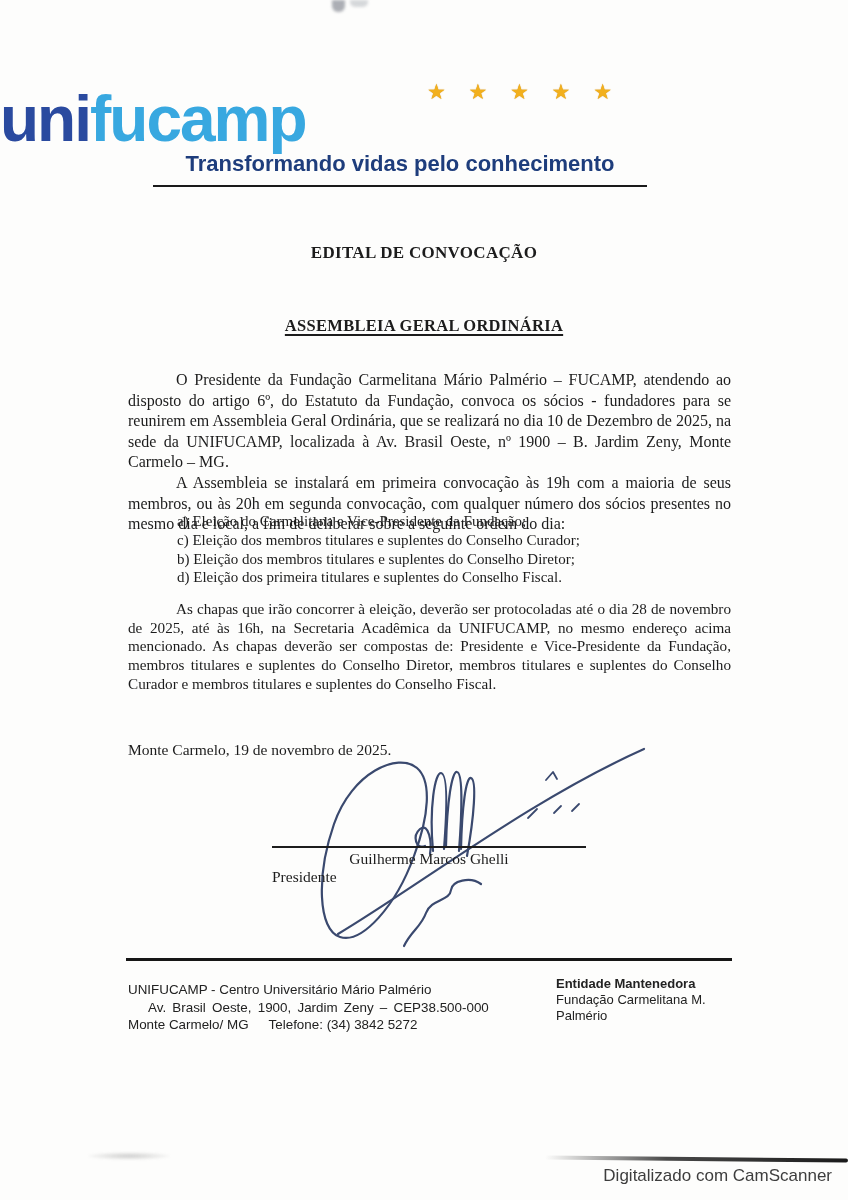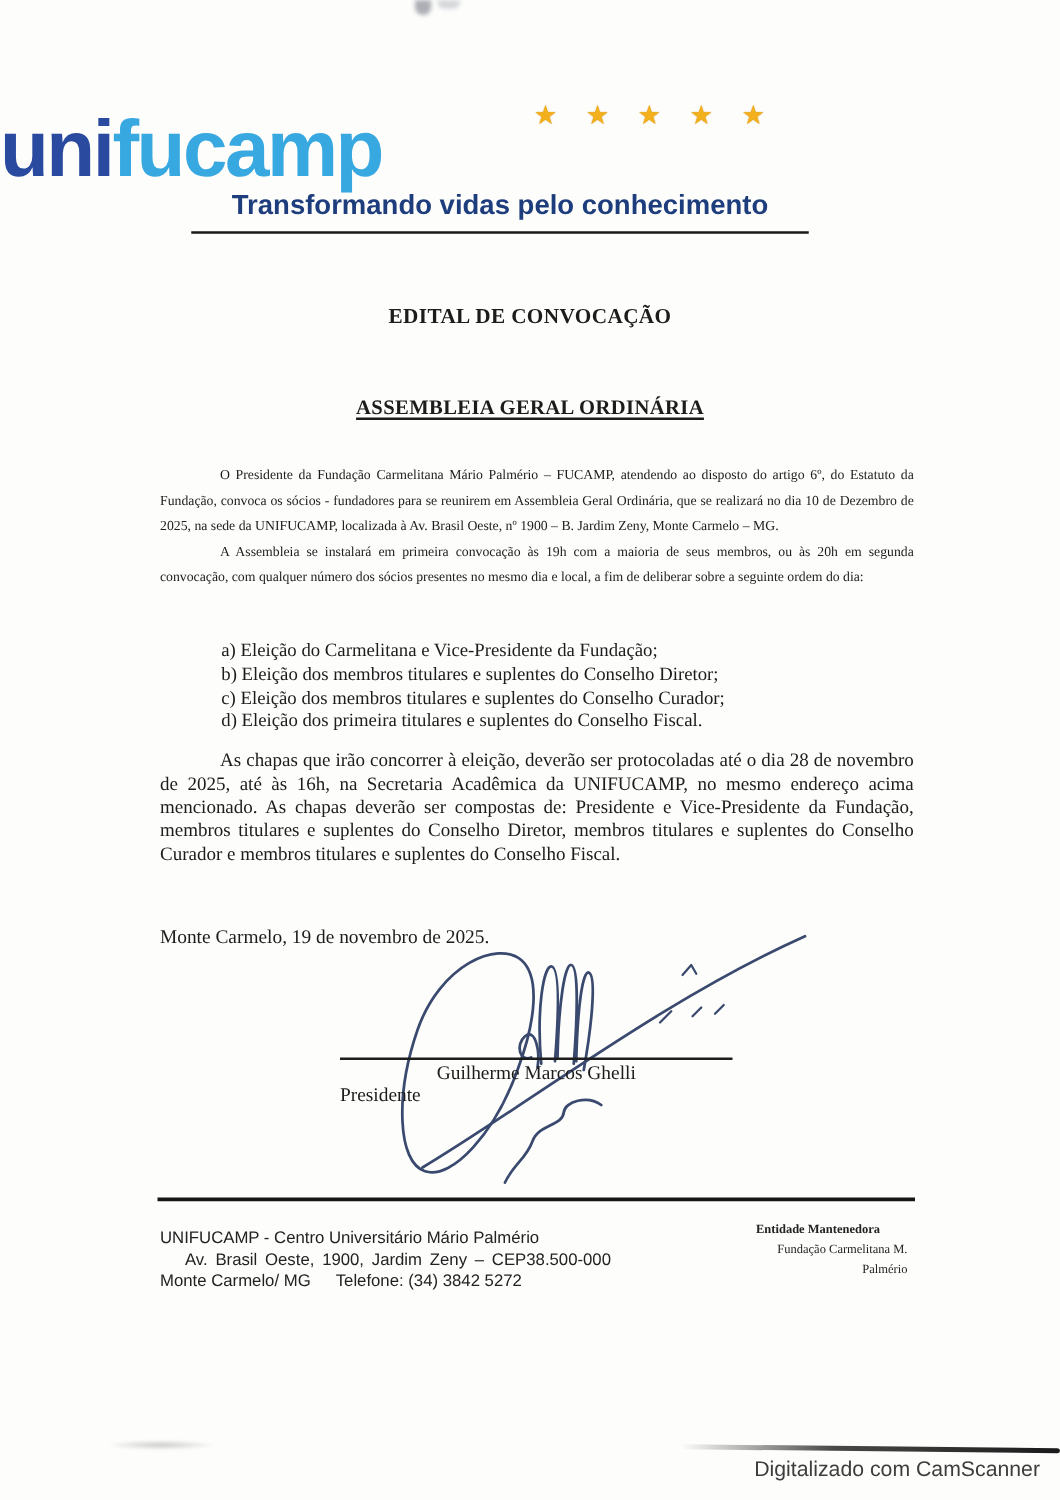--- a/index.html
+++ b/index.html
@@ -36,42 +36,42 @@
     font-family:"Liberation Sans", sans-serif; font-weight:bold;
     font-size:22px; color:#1e3d7c; }
   .header-rule { position:absolute; left:153px; top:185px; width:494px; height:2px; background:#1a1a1a; }
   
   .doc-title { position:absolute; left:0; top:243px; width:848px; text-align:center;
     font-weight:bold; font-size:17px; letter-spacing:.3px; }
   .doc-subtitle { position:absolute; left:0; top:316px; width:848px; text-align:center;
     font-weight:bold; font-size:16.5px; letter-spacing:.3px;
     text-decoration:underline; text-underline-offset:3px; text-decoration-thickness:1.5px; }
   .body-block { position:absolute; left:128px; width:603px; }
-  .paras { top:370px; font-size:11px; line-height:20.6px; text-align:justify; }
+  .paras { top:370px; font-size:16px; line-height:20.6px; text-align:justify; }
   .paras p { text-indent:48px; }
   .agenda { top:512px; font-size:15px; line-height:18.8px; padding-left:49px; }
   .closing { top:600px; font-size:15.2px; line-height:18.7px; text-align:justify; }
   .closing p { text-indent:48px; }
   .dateline { top:741px; font-size:15.5px; }
   
   .sig-svg { position:absolute; left:250px; top:744px; width:400px; height:206px; }
   .sig-line { position:absolute; left:272px; top:846px; width:314px; height:2px; background:#1d1d1d; }
   .sig-name { position:absolute; left:272px; top:850px; width:314px; text-align:center;
     font-size:15.5px; line-height:17px; }
   .sig-role { position:absolute; left:272px; top:868px; width:314px; text-align:left;
     font-size:15.5px; line-height:17px; }
   
   .footer-rule { position:absolute; left:126px; top:958px; width:606px; height:2.5px; background:#161616; }
   .footer-left { position:absolute; left:128px; top:981px; width:430px;
     font-family:"Liberation Sans", sans-serif; font-size:13.4px; line-height:17.6px; color:#222; }
   .footer-left .bold { font-weight:normal; }
   .footer-left .addr { word-spacing:2.5px;margin-left:20px; }
   .footer-left .gap { display:inline-block; width:20px; }
-  .footer-right { position:absolute; left:556px; top:976px; width:170px; text-align:right;
-    font-family:Liberation Serif, serif; font-size:10px; line-height:16.2px; color:#222; }
+  .footer-right { position:absolute; left:556px; top:976px; width:170px; 
+    font-family:Liberation Sans, sans-serif; font-size:13px; line-height:16.2px; color:#222; }
   .footer-right .bold { font-weight:bold; padding-right:22px; }
 </style>
 </head>
 <body>
 
 <div class="page">
 
   <div class="artifact-top-a"></div>
   <div class="artifact-top-b"></div>
 
@@ -89,22 +89,22 @@
   <div class="doc-title">EDITAL DE CONVOCAÇÃO</div>
   <div class="doc-subtitle">ASSEMBLEIA GERAL ORDINÁRIA</div>
 
   <div class="body-block paras">
     <p>O Presidente da Fundação Carmelitana Mário Palmério – FUCAMP, atendendo ao disposto do artigo 6º, do Estatuto da Fundação, convoca os sócios - fundadores para se reunirem em Assembleia Geral Ordinária, que se realizará no dia 10 de Dezembro de 2025, na sede da UNIFUCAMP, localizada à Av. Brasil Oeste, nº 1900 – B. Jardim Zeny, Monte Carmelo – MG.</p>
     <p>A Assembleia se instalará em primeira convocação às 19h com a maioria de seus membros, ou às 20h em segunda convocação, com qualquer número dos sócios presentes no mesmo dia e local, a fim de deliberar sobre a seguinte ordem do dia:</p>
   </div>
 
   <div class="body-block agenda">
     <div>a) Eleição do Carmelitana e Vice-Presidente da Fundação;</div>
+    <div>c) Eleição dos membros titulares e suplentes do Conselho Curador;</div>
     <div>b) Eleição dos membros titulares e suplentes do Conselho Diretor;</div>
-    <div>c) Eleição dos membros titulares e suplentes do Conselho Curador;</div>
     <div>d) Eleição dos primeira titulares e suplentes do Conselho Fiscal.</div>
   </div>
 
   <div class="body-block closing">
     <p>As chapas que irão concorrer à eleição, deverão ser protocoladas até o dia 28 de novembro de 2025, até às 16h, na Secretaria Acadêmica da UNIFUCAMP, no mesmo endereço acima mencionado. As chapas deverão ser compostas de: Presidente e Vice-Presidente da Fundação, membros titulares e suplentes do Conselho Diretor, membros titulares e suplentes do Conselho Curador e membros titulares e suplentes do Conselho Fiscal.</p>
   </div>
 
   <div class="body-block dateline">Monte Carmelo, 19 de novembro de 2025.</div>
 
   <svg class="sig-svg" viewBox="250 744 400 206" fill="none" stroke="#2a3a63" stroke-width="2.2" stroke-linecap="round" stroke-linejoin="round" opacity="0.92">

